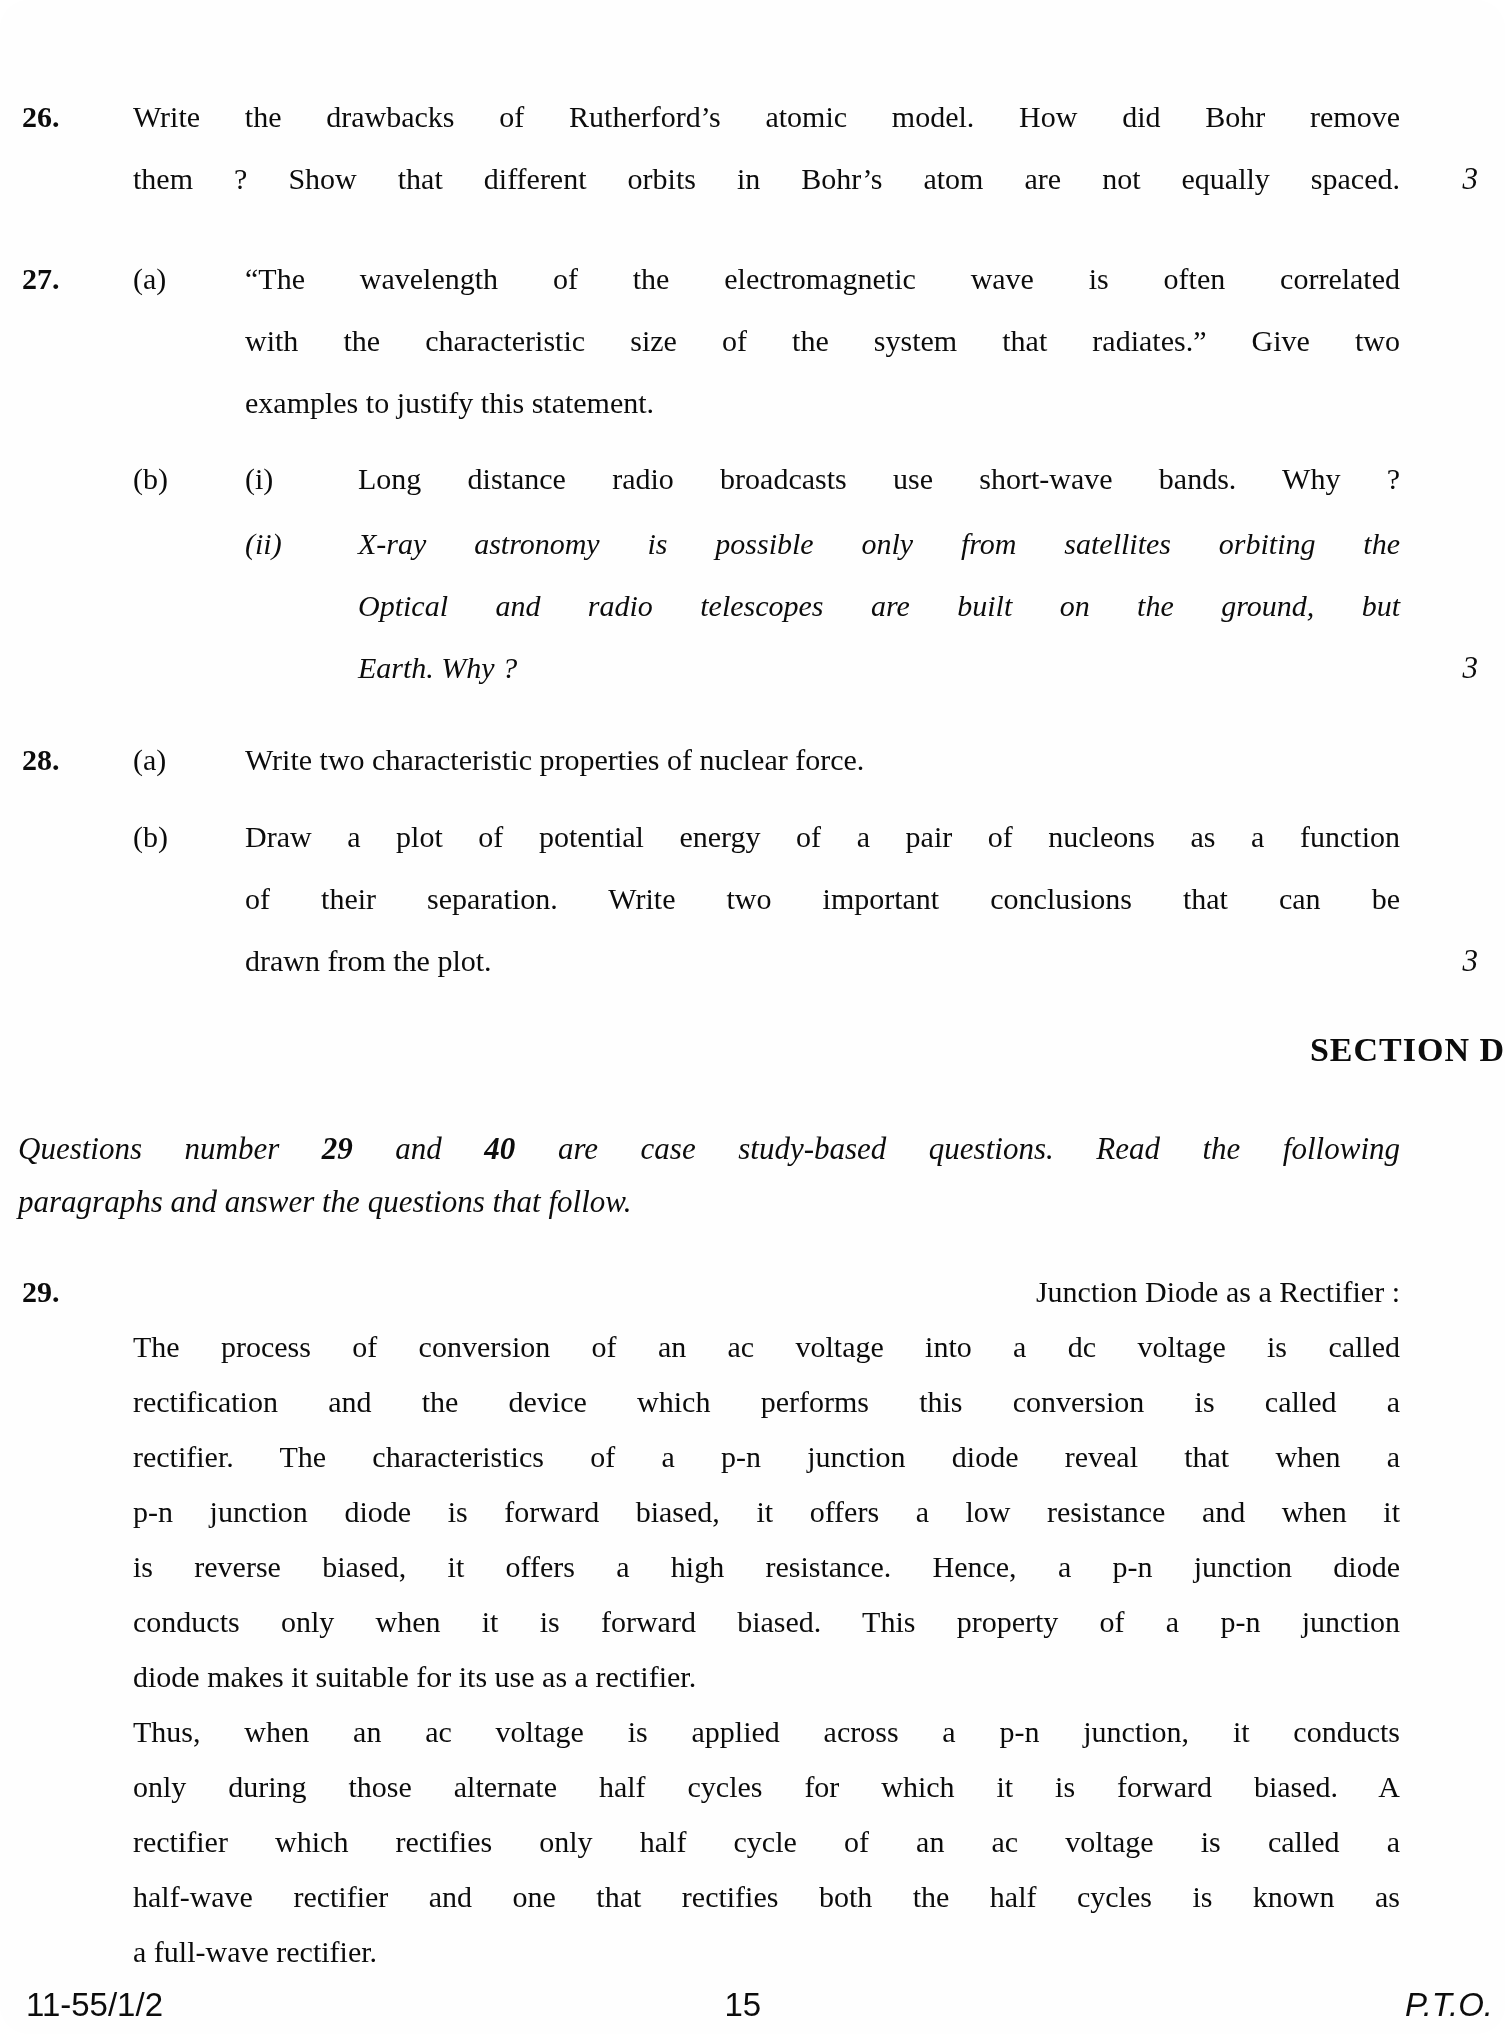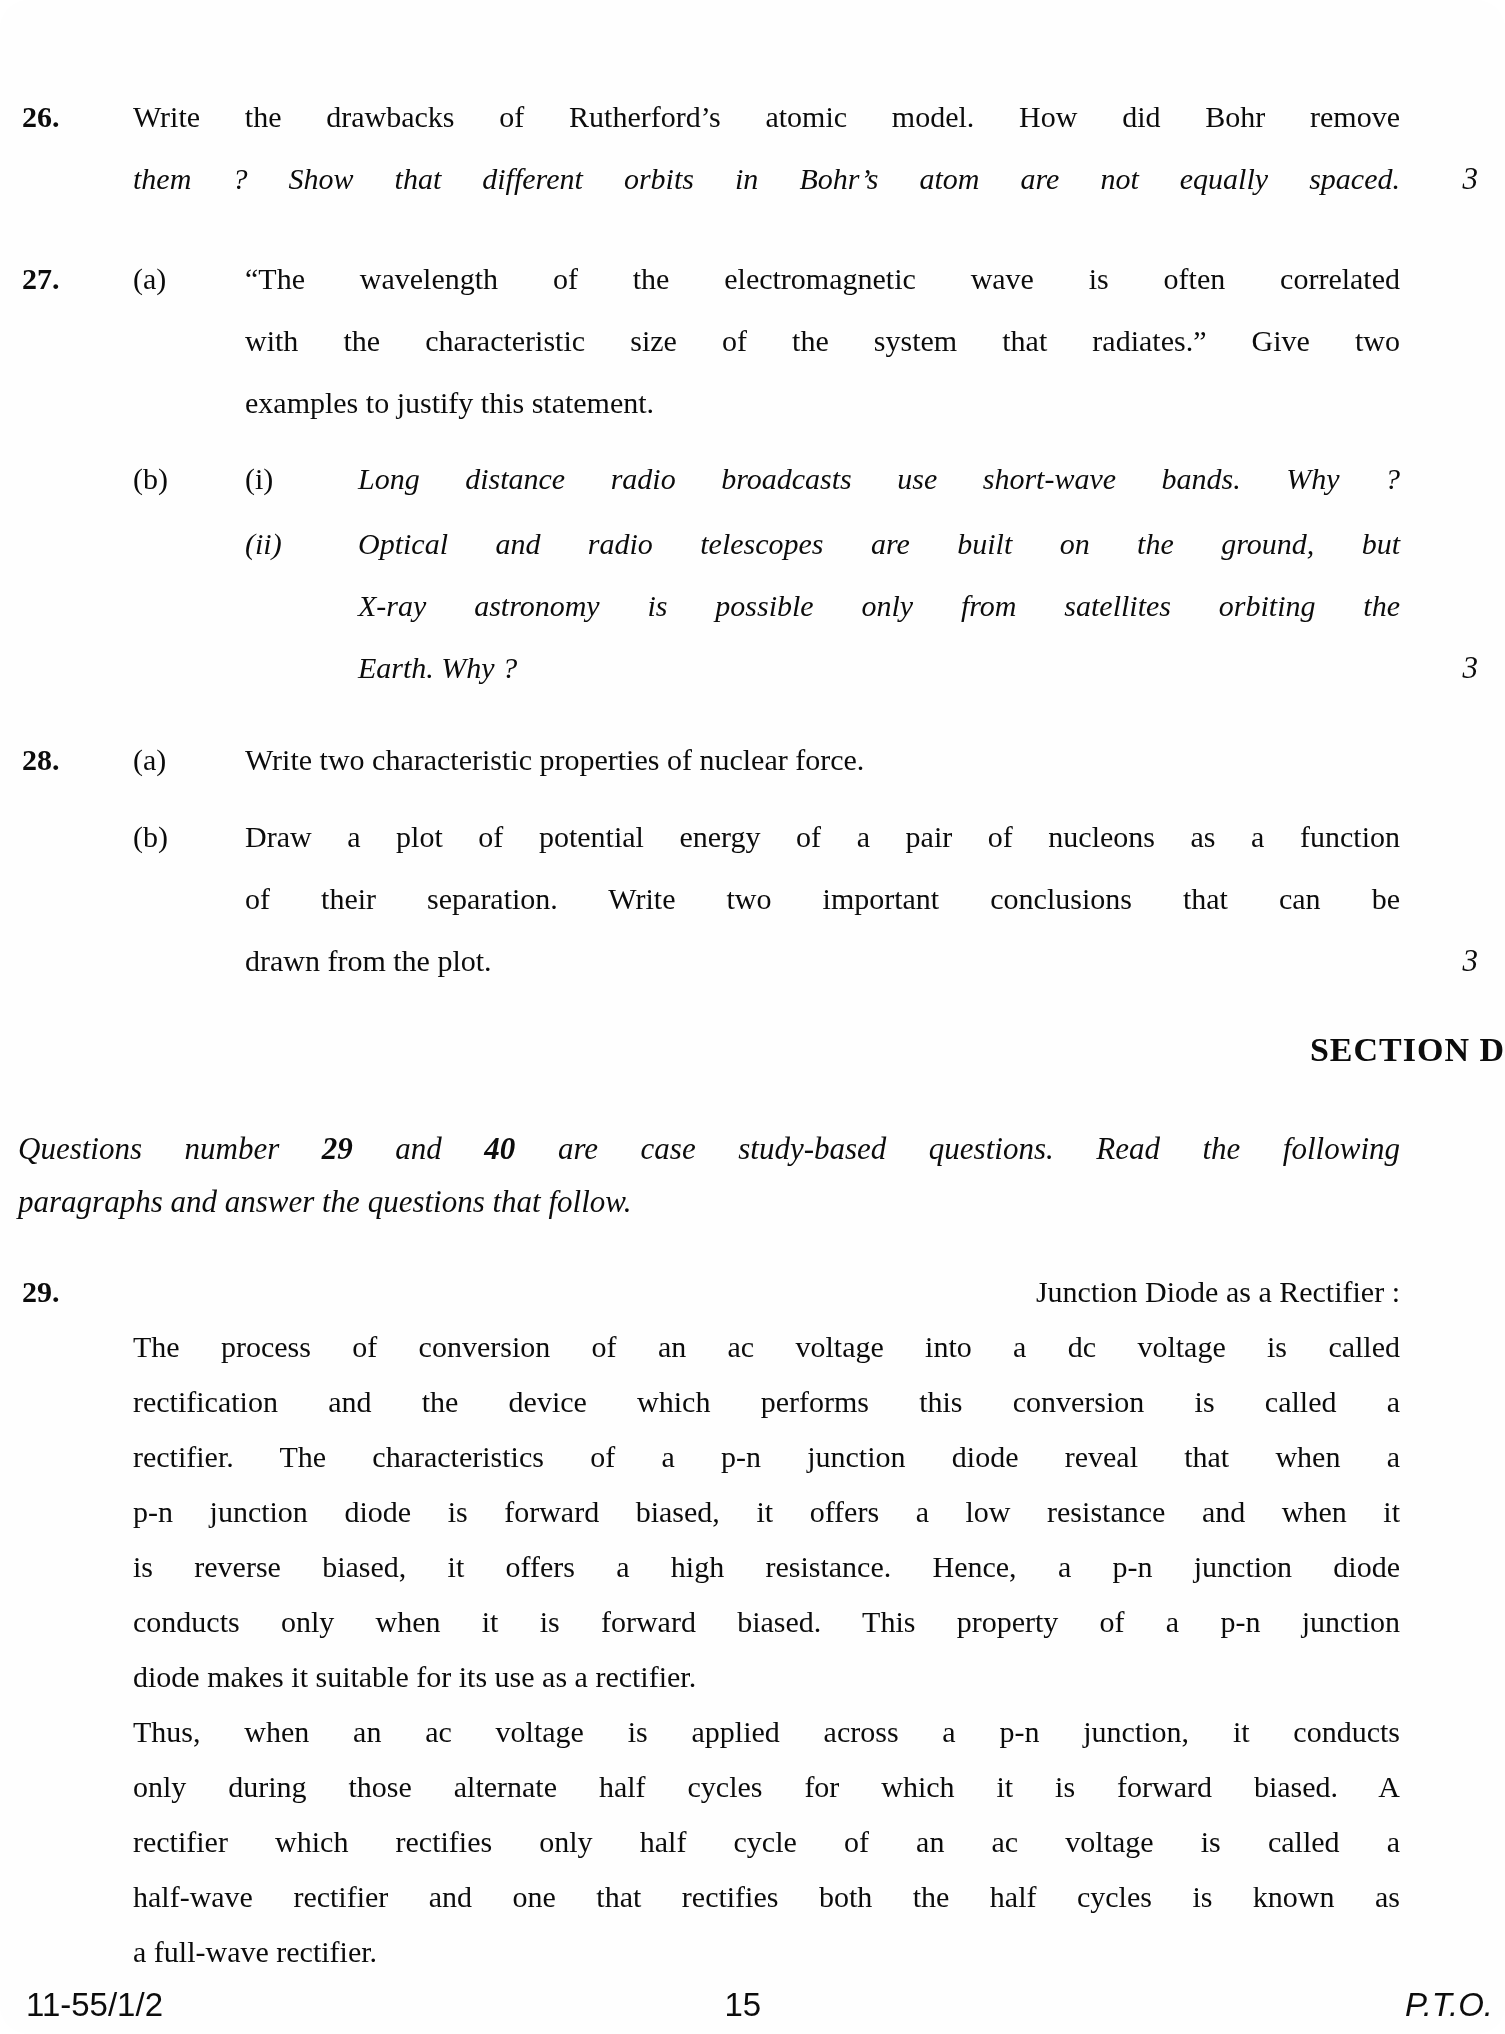--- a/index.html
+++ b/index.html
@@ -20,21 +20,21 @@
     display:grid;
     grid-template-columns:111px 1fr 78px;
     margin:0 27px 0 22px;
     line-height:62px;
   }
   .qnum { font-weight:bold; }
   .qmark { align-self:end; text-align:right; font-style:italic; font-size:31px; }
   
   .tl { text-align:justify; text-align-last:justify; }
   .tl:last-child { text-align-last:left; }
-  .stretch-last .tl:last-child { text-align-last:justify;font-style:italic; }
+  .stretch-last .tl:last-child { text-align-last:justify; }
   .stretch { text-align-last:justify; }
   
   .sub { display:grid; grid-template-columns:112px 1fr; }
   .sub-b { margin-top:14px; }
   .sub-b2 { margin-top:15px; }
   
   .subsub { display:grid; grid-template-columns:113px 1fr; }
   .ss2 { margin-top:3px;font-style:italic; }
 
   .q27 { margin-top:38px; }
@@ -100,22 +100,22 @@
         <div>
           <div class="subsub">
             <div>(i)</div>
             <div class="stretch-last">
                 <div class="tl">Long distance radio broadcasts use short-wave bands. Why ?</div>
               </div>
           </div>
           <div class="subsub ss2">
             <div>(ii)</div>
             <div>
+                <div class="tl">X-ray astronomy is possible only from satellites orbiting the</div>
                 <div class="tl">Optical and radio telescopes are built on the ground, but</div>
-                <div class="tl">X-ray astronomy is possible only from satellites orbiting the</div>
                 <div class="tl">Earth. Why ?</div>
               </div>
           </div>
         </div>
       </div>
     </div>
     <div class="qmark">3</div>
   </section>
 
   <section class="q q28">

